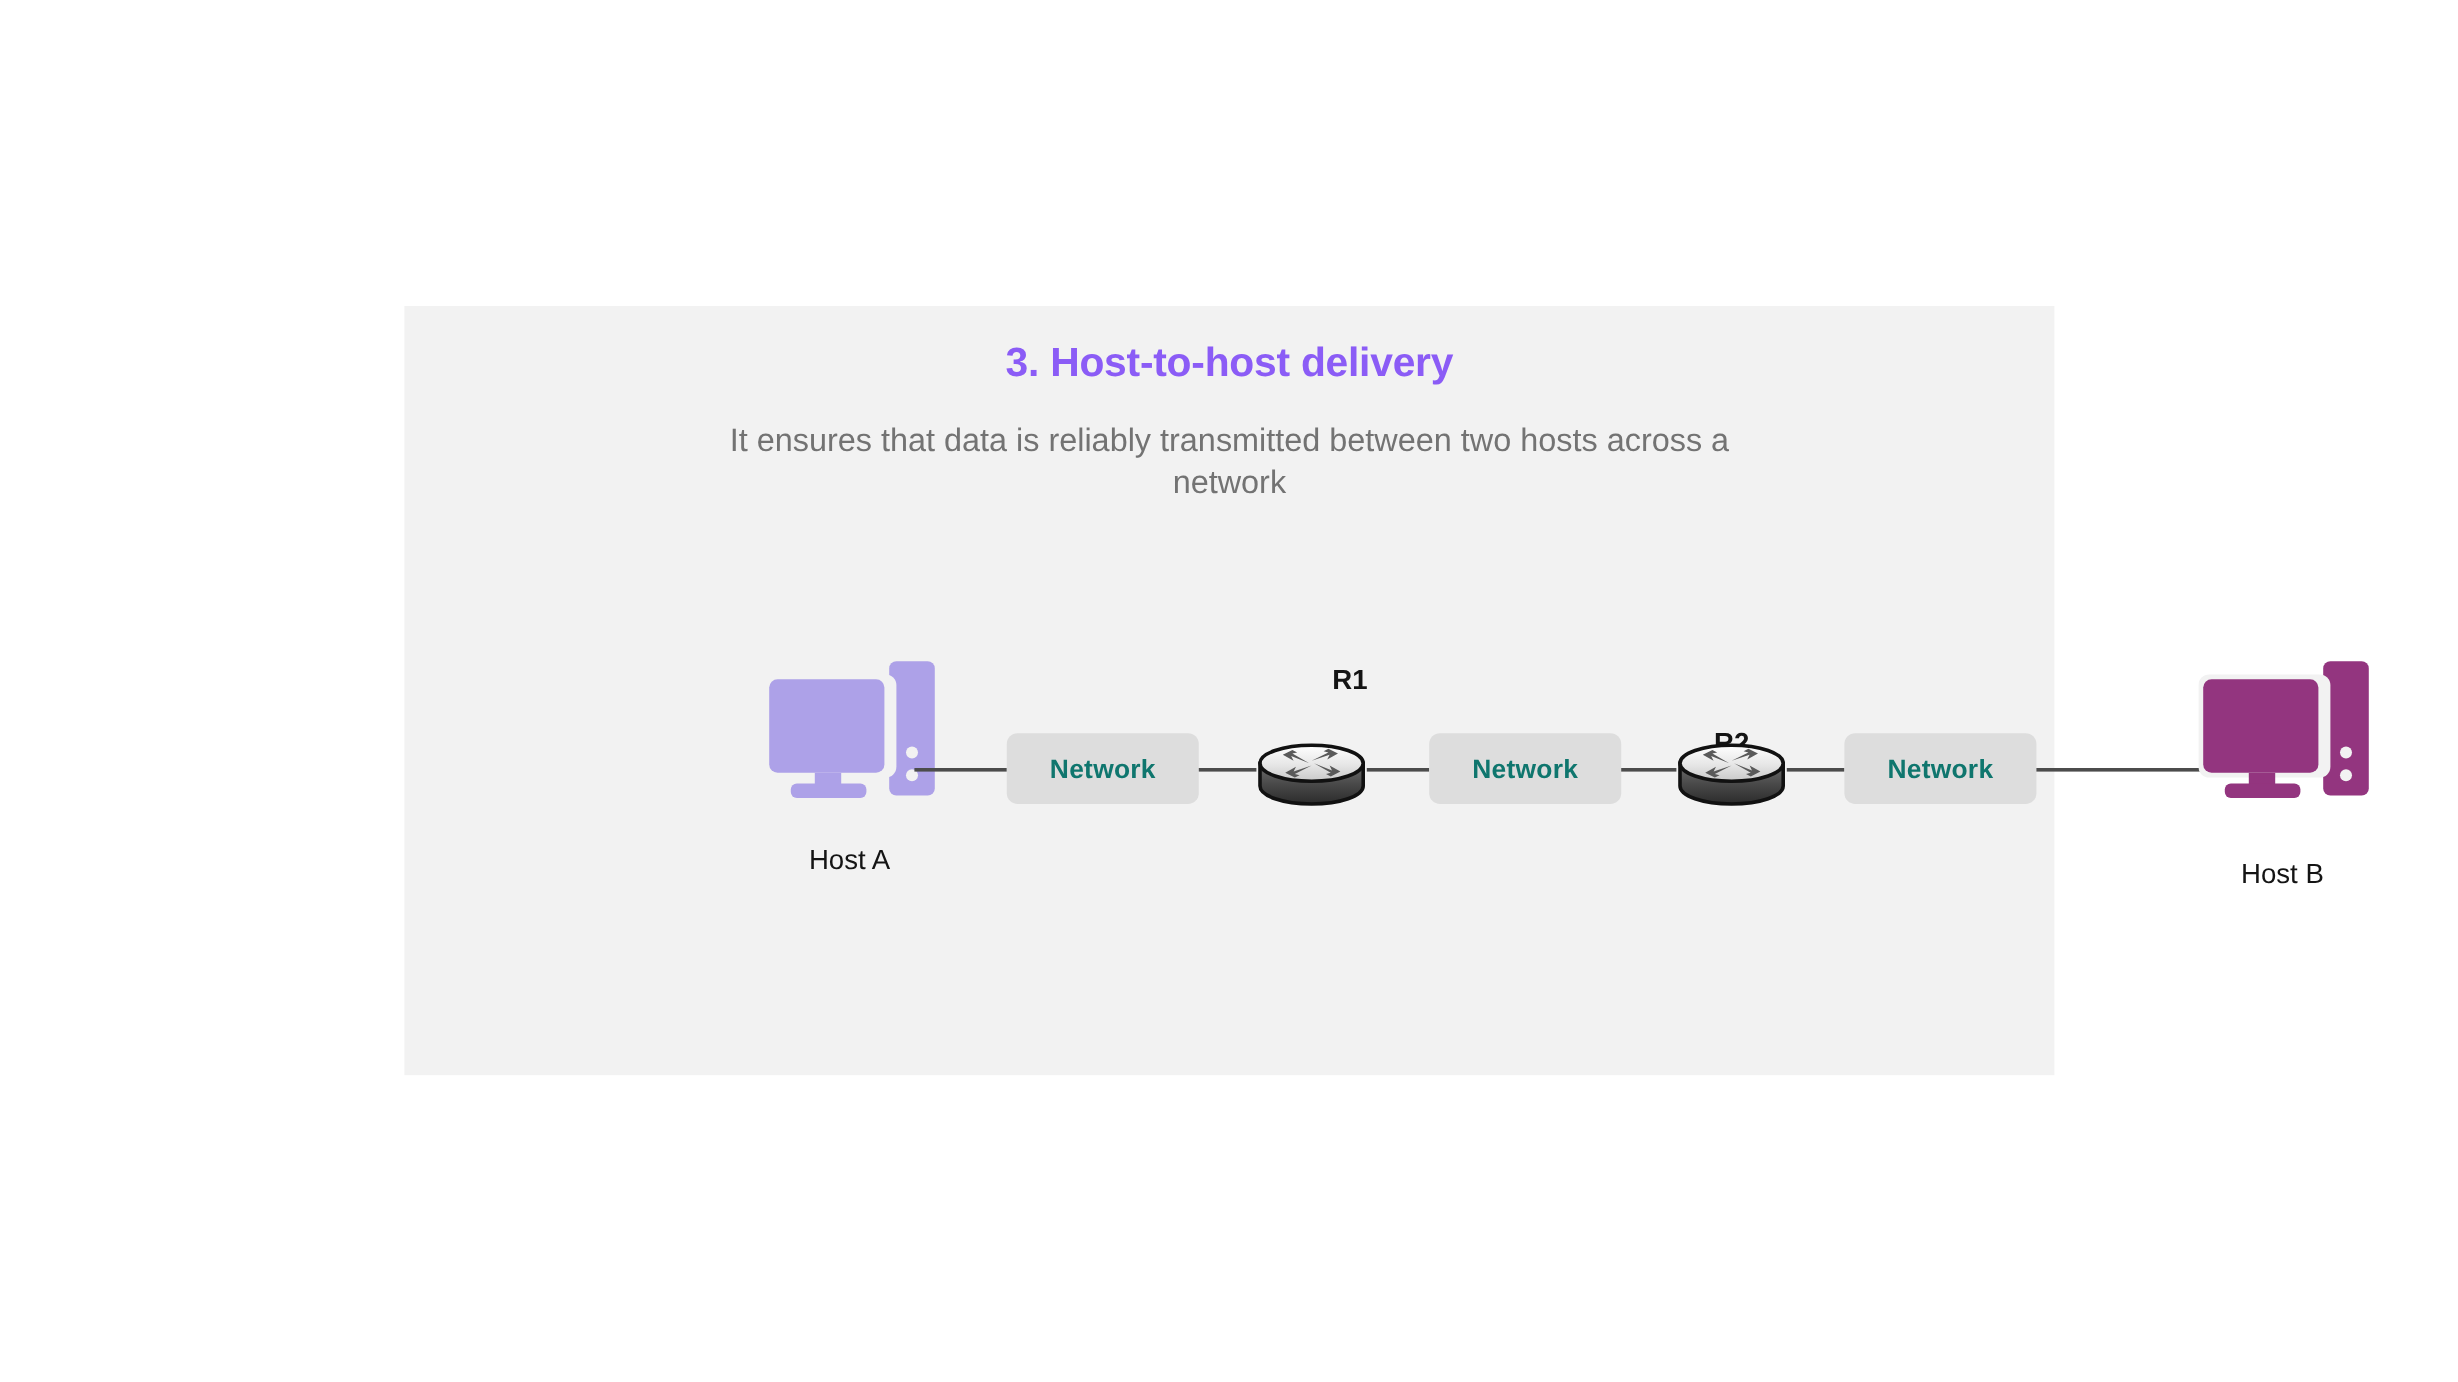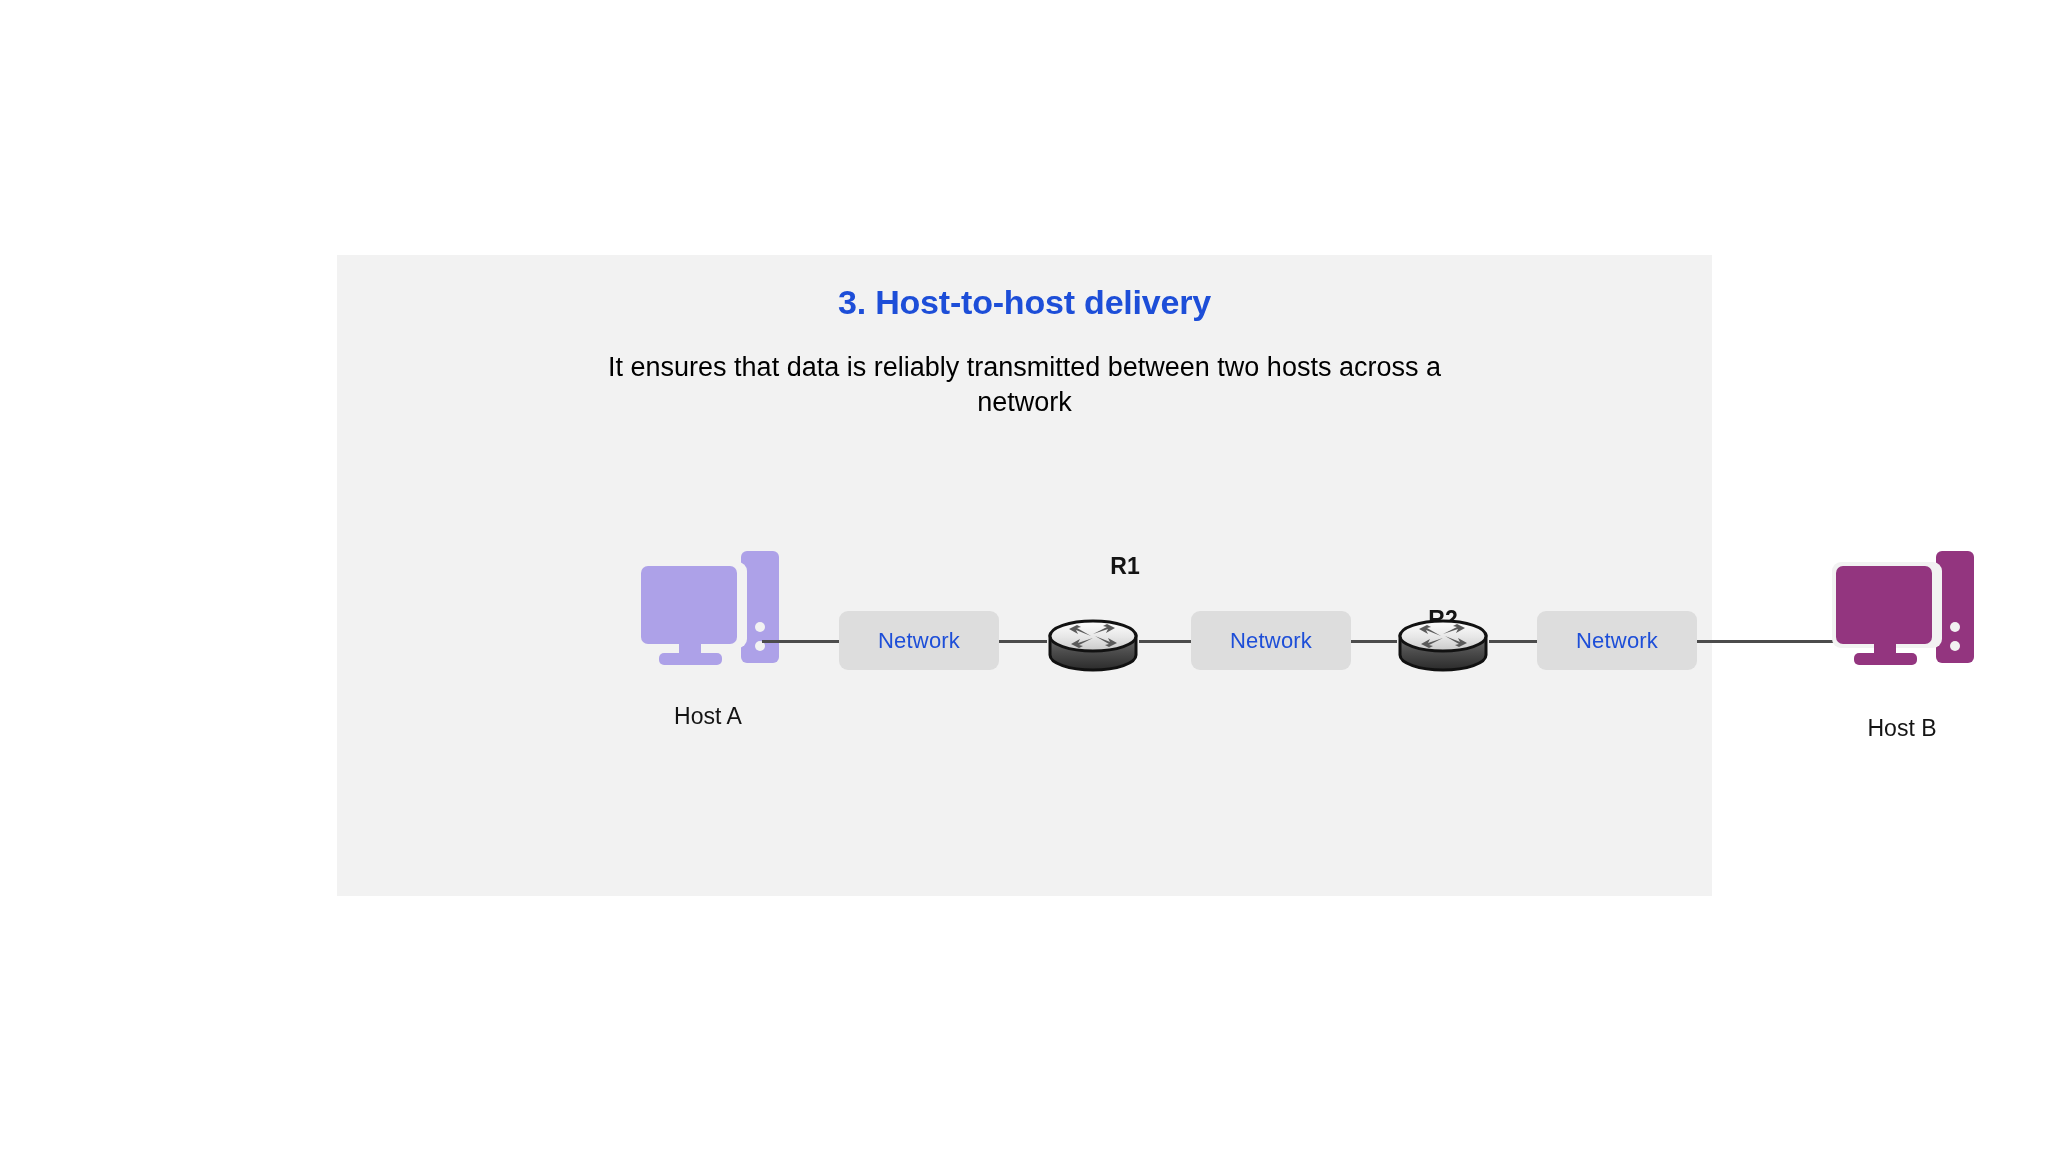--- a/index.html
+++ b/index.html
@@ -27,33 +27,33 @@
   
   #diagram-title {
     position: absolute;
     left: 0;
     top: 28px;
     width: 100%;
     text-align: center;
     font-size: 34px;
     font-weight: 700;
     letter-spacing: -0.2px;
-    color: #1d4ed8;
+    color: #8b5cf6;
   }
   #diagram-subtitle {
     position: absolute;
     left: 50%;
     transform: translateX(-50%);
     top: 95px;
     width: 900px;
     text-align: center;
     font-size: 27px;
     font-weight: 400;
     line-height: 1.28;
-    color: #000000;
+    color: #737373;
   }
 
   
   #topology {
     position: absolute;
     left: 0;
     top: 0;
     width: 100%;
     height: 100%;
   }
@@ -72,22 +72,22 @@
     width: 160px;
     height: 59px;
     background: #dddddd;
     border-radius: 9px;
     display: flex;
     align-items: center;
     justify-content: center;
   }
   .network-pill .pill-label {
     font-size: 22px;
-    font-weight: 400;
-    color: #1d4ed8;
+    font-weight: 700;
+    color: #0f766e;
     letter-spacing: 0.2px;
   }
 
   
   .router {
     position: absolute;
     width: 92px;
     height: 62px;
     top: 360px;
   }

